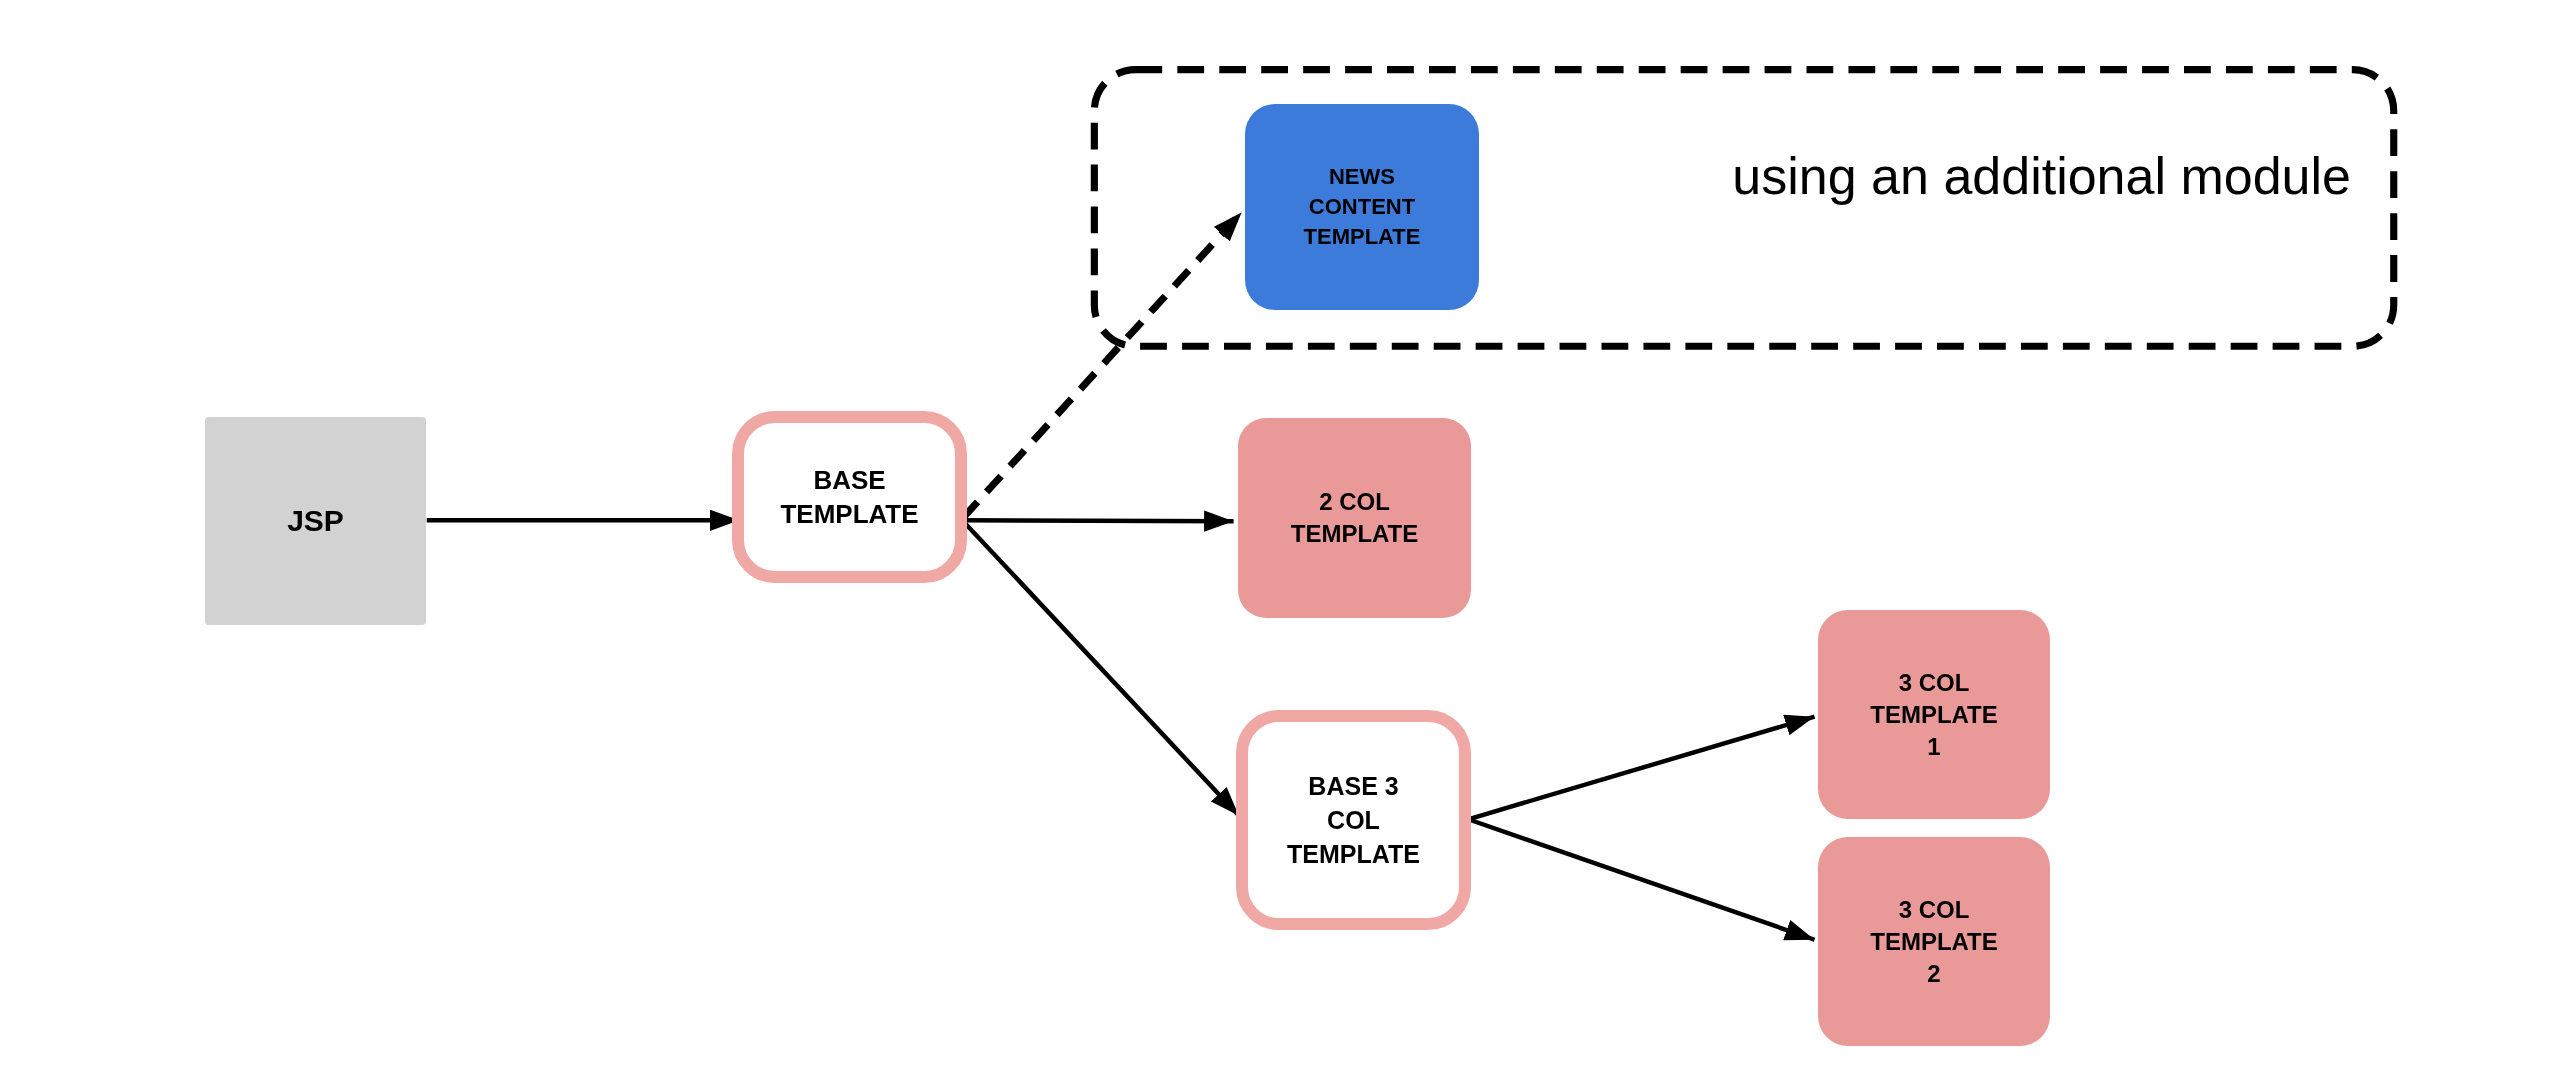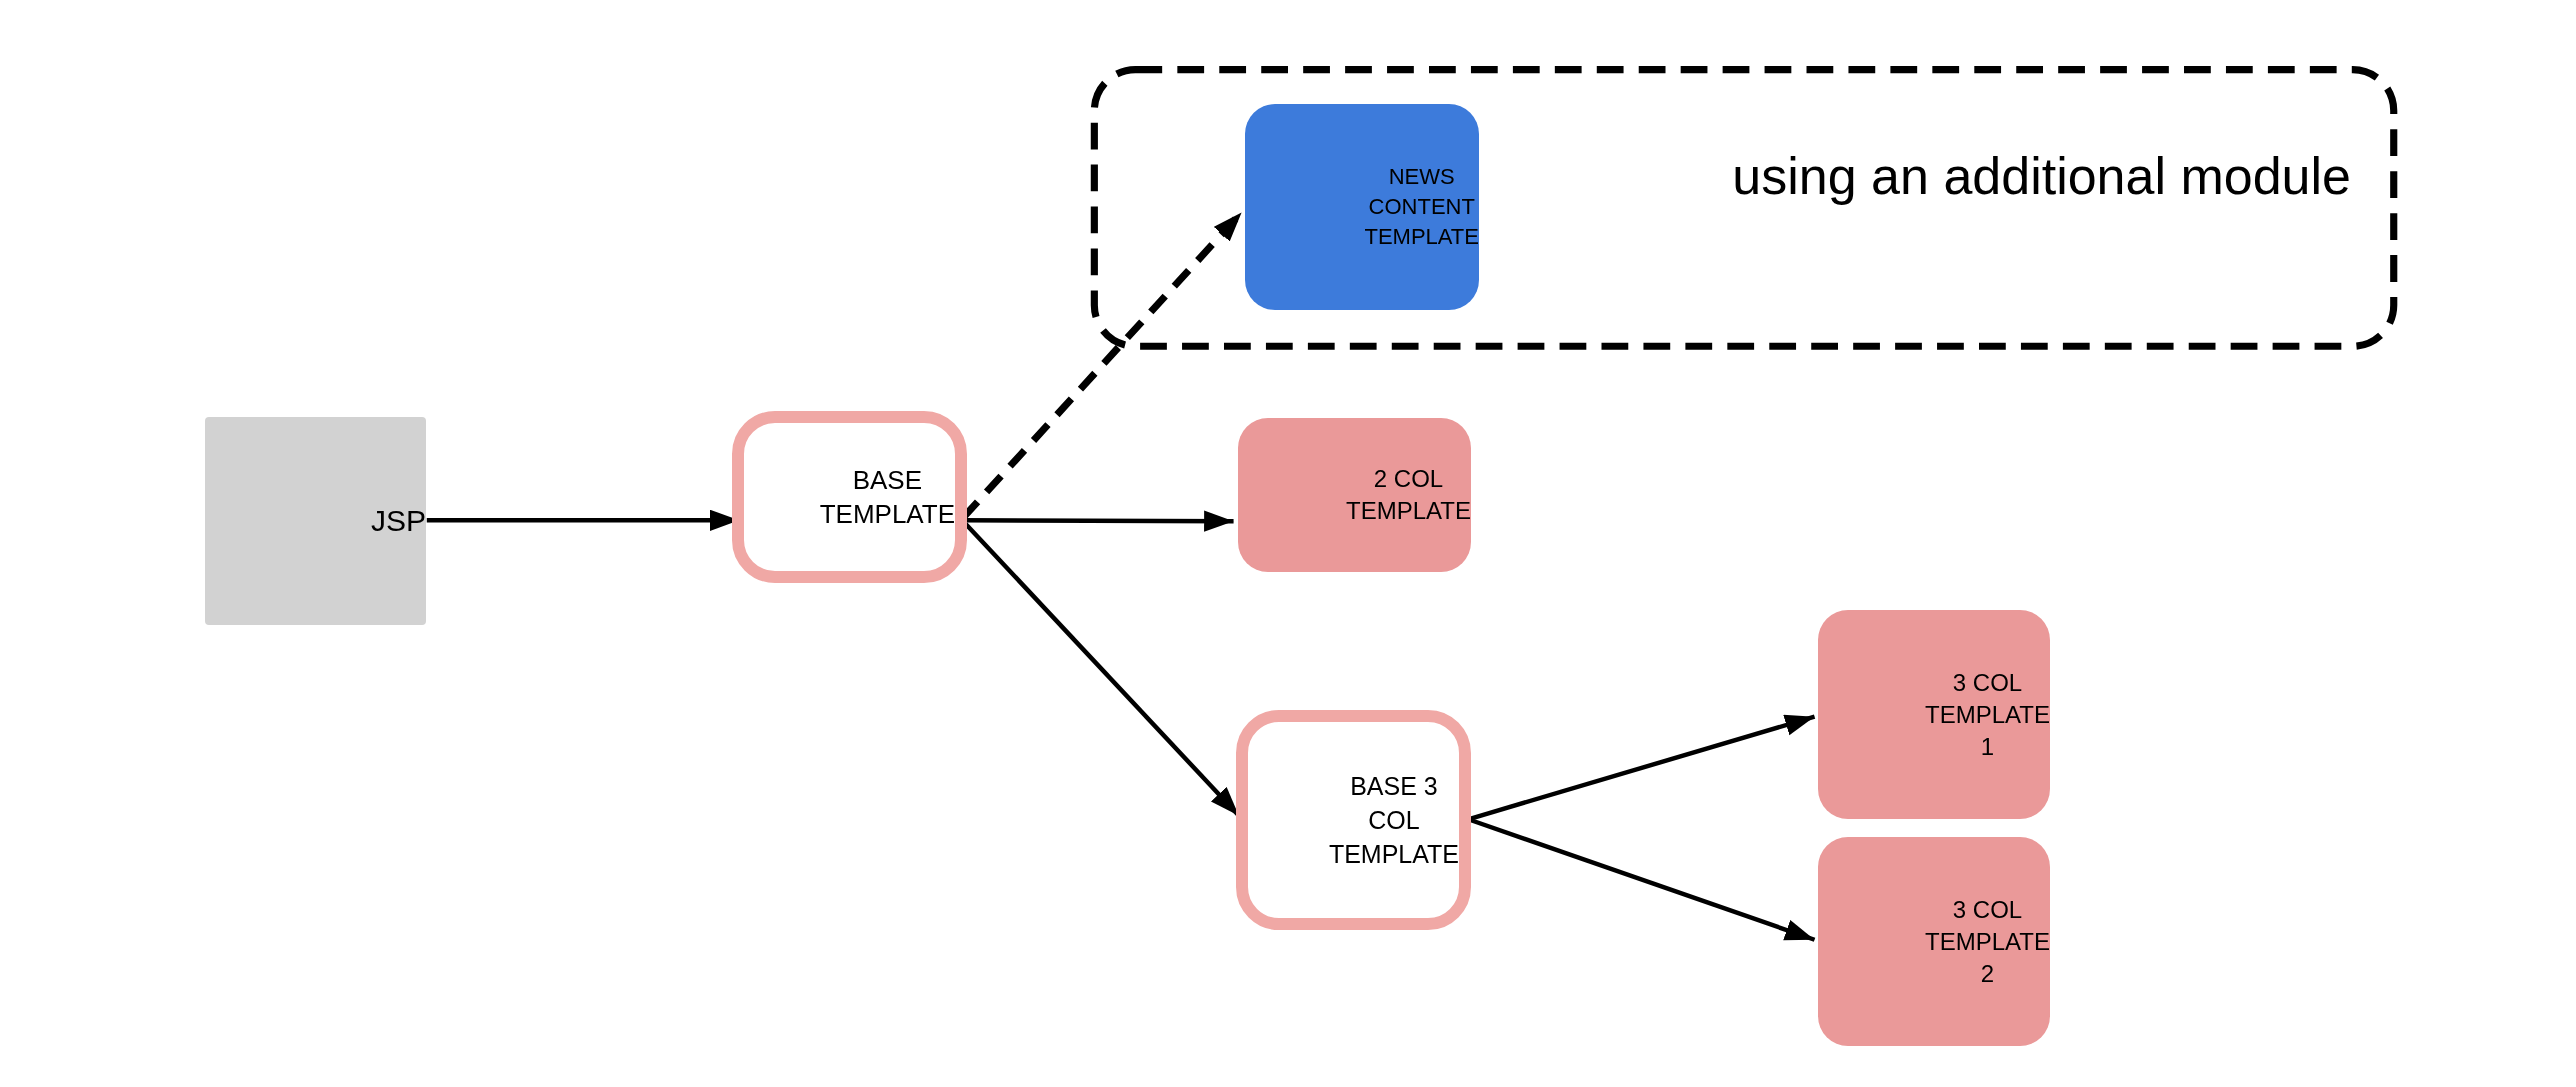--- a/index.html
+++ b/index.html
@@ -46,23 +46,23 @@
     fill:none;
   }
   .arrow-head{
     fill:var(--c-line);
   }
   .node{
     position:absolute;
     box-sizing:border-box;
     display:flex;
     align-items:center;
-    justify-content:flex-end;
+    justify-content:center;
     text-align:center;
-    font-weight:normal;
+    font-weight:bold;
     color:var(--c-text);
   }
   .node .label .ln{display:block;}
   .node-gray{
     background:var(--c-gray);
     border-radius:4px;
   }
   .node-salmon{
     background:var(--c-salmon);
     border-radius:30px;
@@ -135,21 +135,21 @@
   </div>
 
   <div class="node node-blue" style="left:1245px;top:104px;width:234px;height:206px;">
     <div class="label">
       <span class="ln">NEWS</span>
       <span class="ln">CONTENT</span>
       <span class="ln">TEMPLATE</span>
     </div>
   </div>
 
-  <div class="node node-salmon" style="left:1238px;top:418px;width:233px;height:154px;">
+  <div class="node node-salmon" style="left:1238px;top:418px;width:233px;height:200px;border-radius:28px;">
     <div class="label">
       <span class="ln">2 COL</span>
       <span class="ln">TEMPLATE</span>
     </div>
   </div>
 
   <div class="node node-outlined" style="left:1236px;top:710px;width:235px;height:220px;font-size:25px;">
     <div class="label">
       <span class="ln">BASE 3</span>
       <span class="ln">COL</span>

